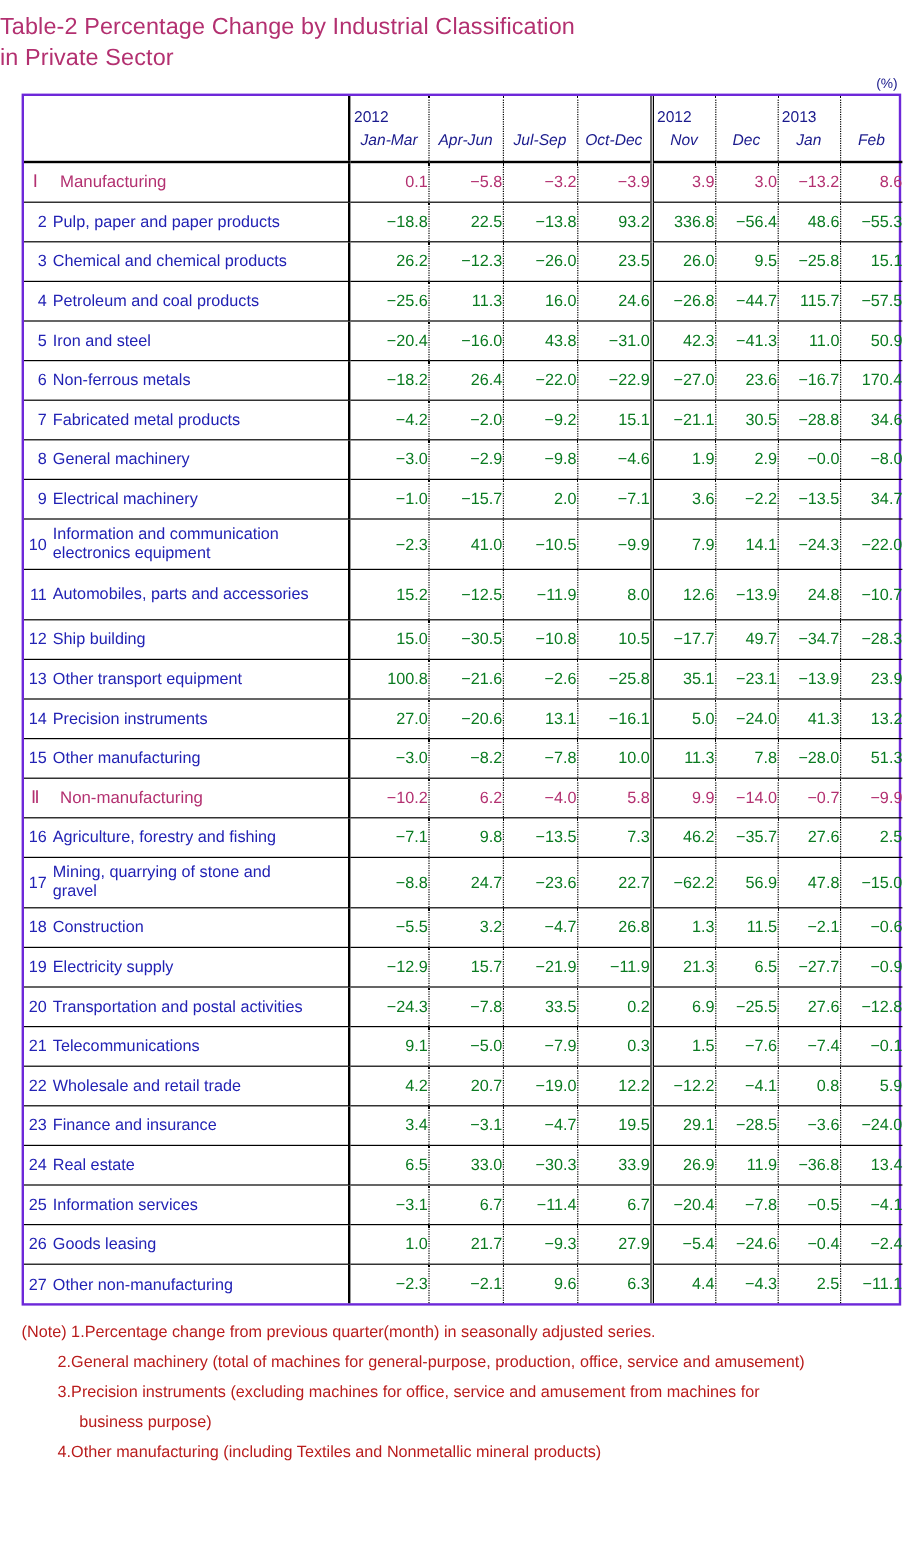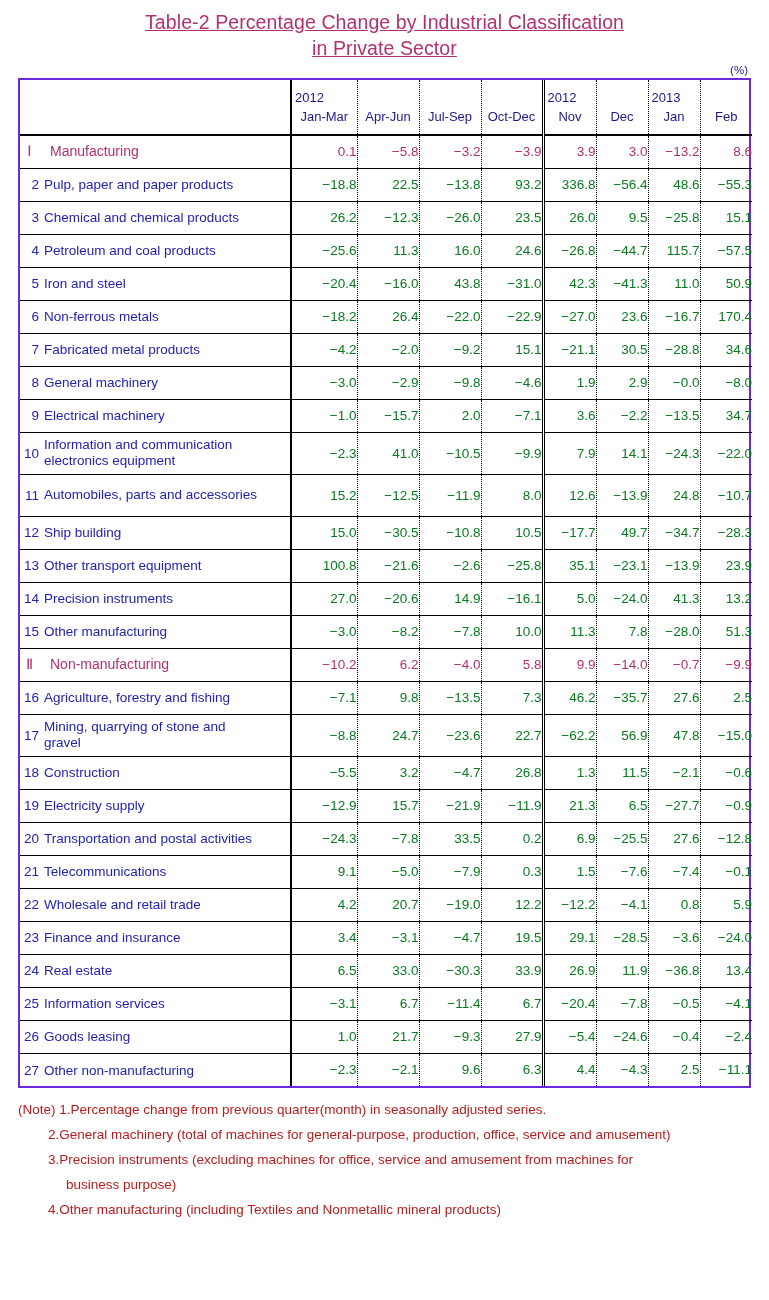--- a/index.html
+++ b/index.html
@@ -10,28 +10,27 @@
   body {
     width: 769px;
     height: 1300px;
     font-family: "Liberation Sans", sans-serif;
     position: relative;
     overflow: hidden;
   }
 
   
   .title-block {
-    text-align: center;
+    text-align: left;
     padding-top: 9px;
     color: #b33070;
     font-size: 19.5px;
     line-height: 26px;
     letter-spacing: 0.1px;
     font-weight: normal;
-    text-decoration: underline;
   }
   .title-line2 { display:block; }
 
   
   .unit-row {
     text-align: right;
     padding-right: 21px;
     color: #1a1a8c;
     font-size: 11.5px;
     line-height: 13px;
@@ -72,20 +71,21 @@
     text-align: left;
     padding-left: 3px;
     height: 21px;
     line-height: 24px;
   }
   th.hdr-cell .pd {
     display: block;
     text-align: center;
     height: 22px;
     line-height: 20px;
+    font-style: italic;
   }
 
   
   .dot-left  { border-left: 1px dotted #000; }
   .solid-left{ border-left: 2px solid #000; }
   .dbl-left  { border-left: 3px double #000; }
 
   
   tr.drow td { border-top: 1px solid #000; }
   tr.drow:first-child td { border-top: none; }
@@ -352,21 +352,21 @@
           <td class="val dot-left">−25.8</td>
           <td class="val dbl-left">35.1</td>
           <td class="val dot-left">−23.1</td>
           <td class="val dot-left">−13.9</td>
           <td class="val dot-left">23.9</td>
         </tr>
         <tr class="drow">
           <td class="name"><span class="numwrap">14</span><span class="txt">Precision instruments</span></td>
           <td class="val solid-left">27.0</td>
           <td class="val dot-left">−20.6</td>
-          <td class="val dot-left">14.9</td>
+          <td class="val dot-left">13.1</td>
           <td class="val dot-left">−16.1</td>
           <td class="val dbl-left">5.0</td>
           <td class="val dot-left">−24.0</td>
           <td class="val dot-left">41.3</td>
           <td class="val dot-left">13.2</td>
         </tr>
         <tr class="drow">
           <td class="name"><span class="numwrap">15</span><span class="txt">Other manufacturing</span></td>
           <td class="val solid-left">−3.0</td>
           <td class="val dot-left">−8.2</td>

